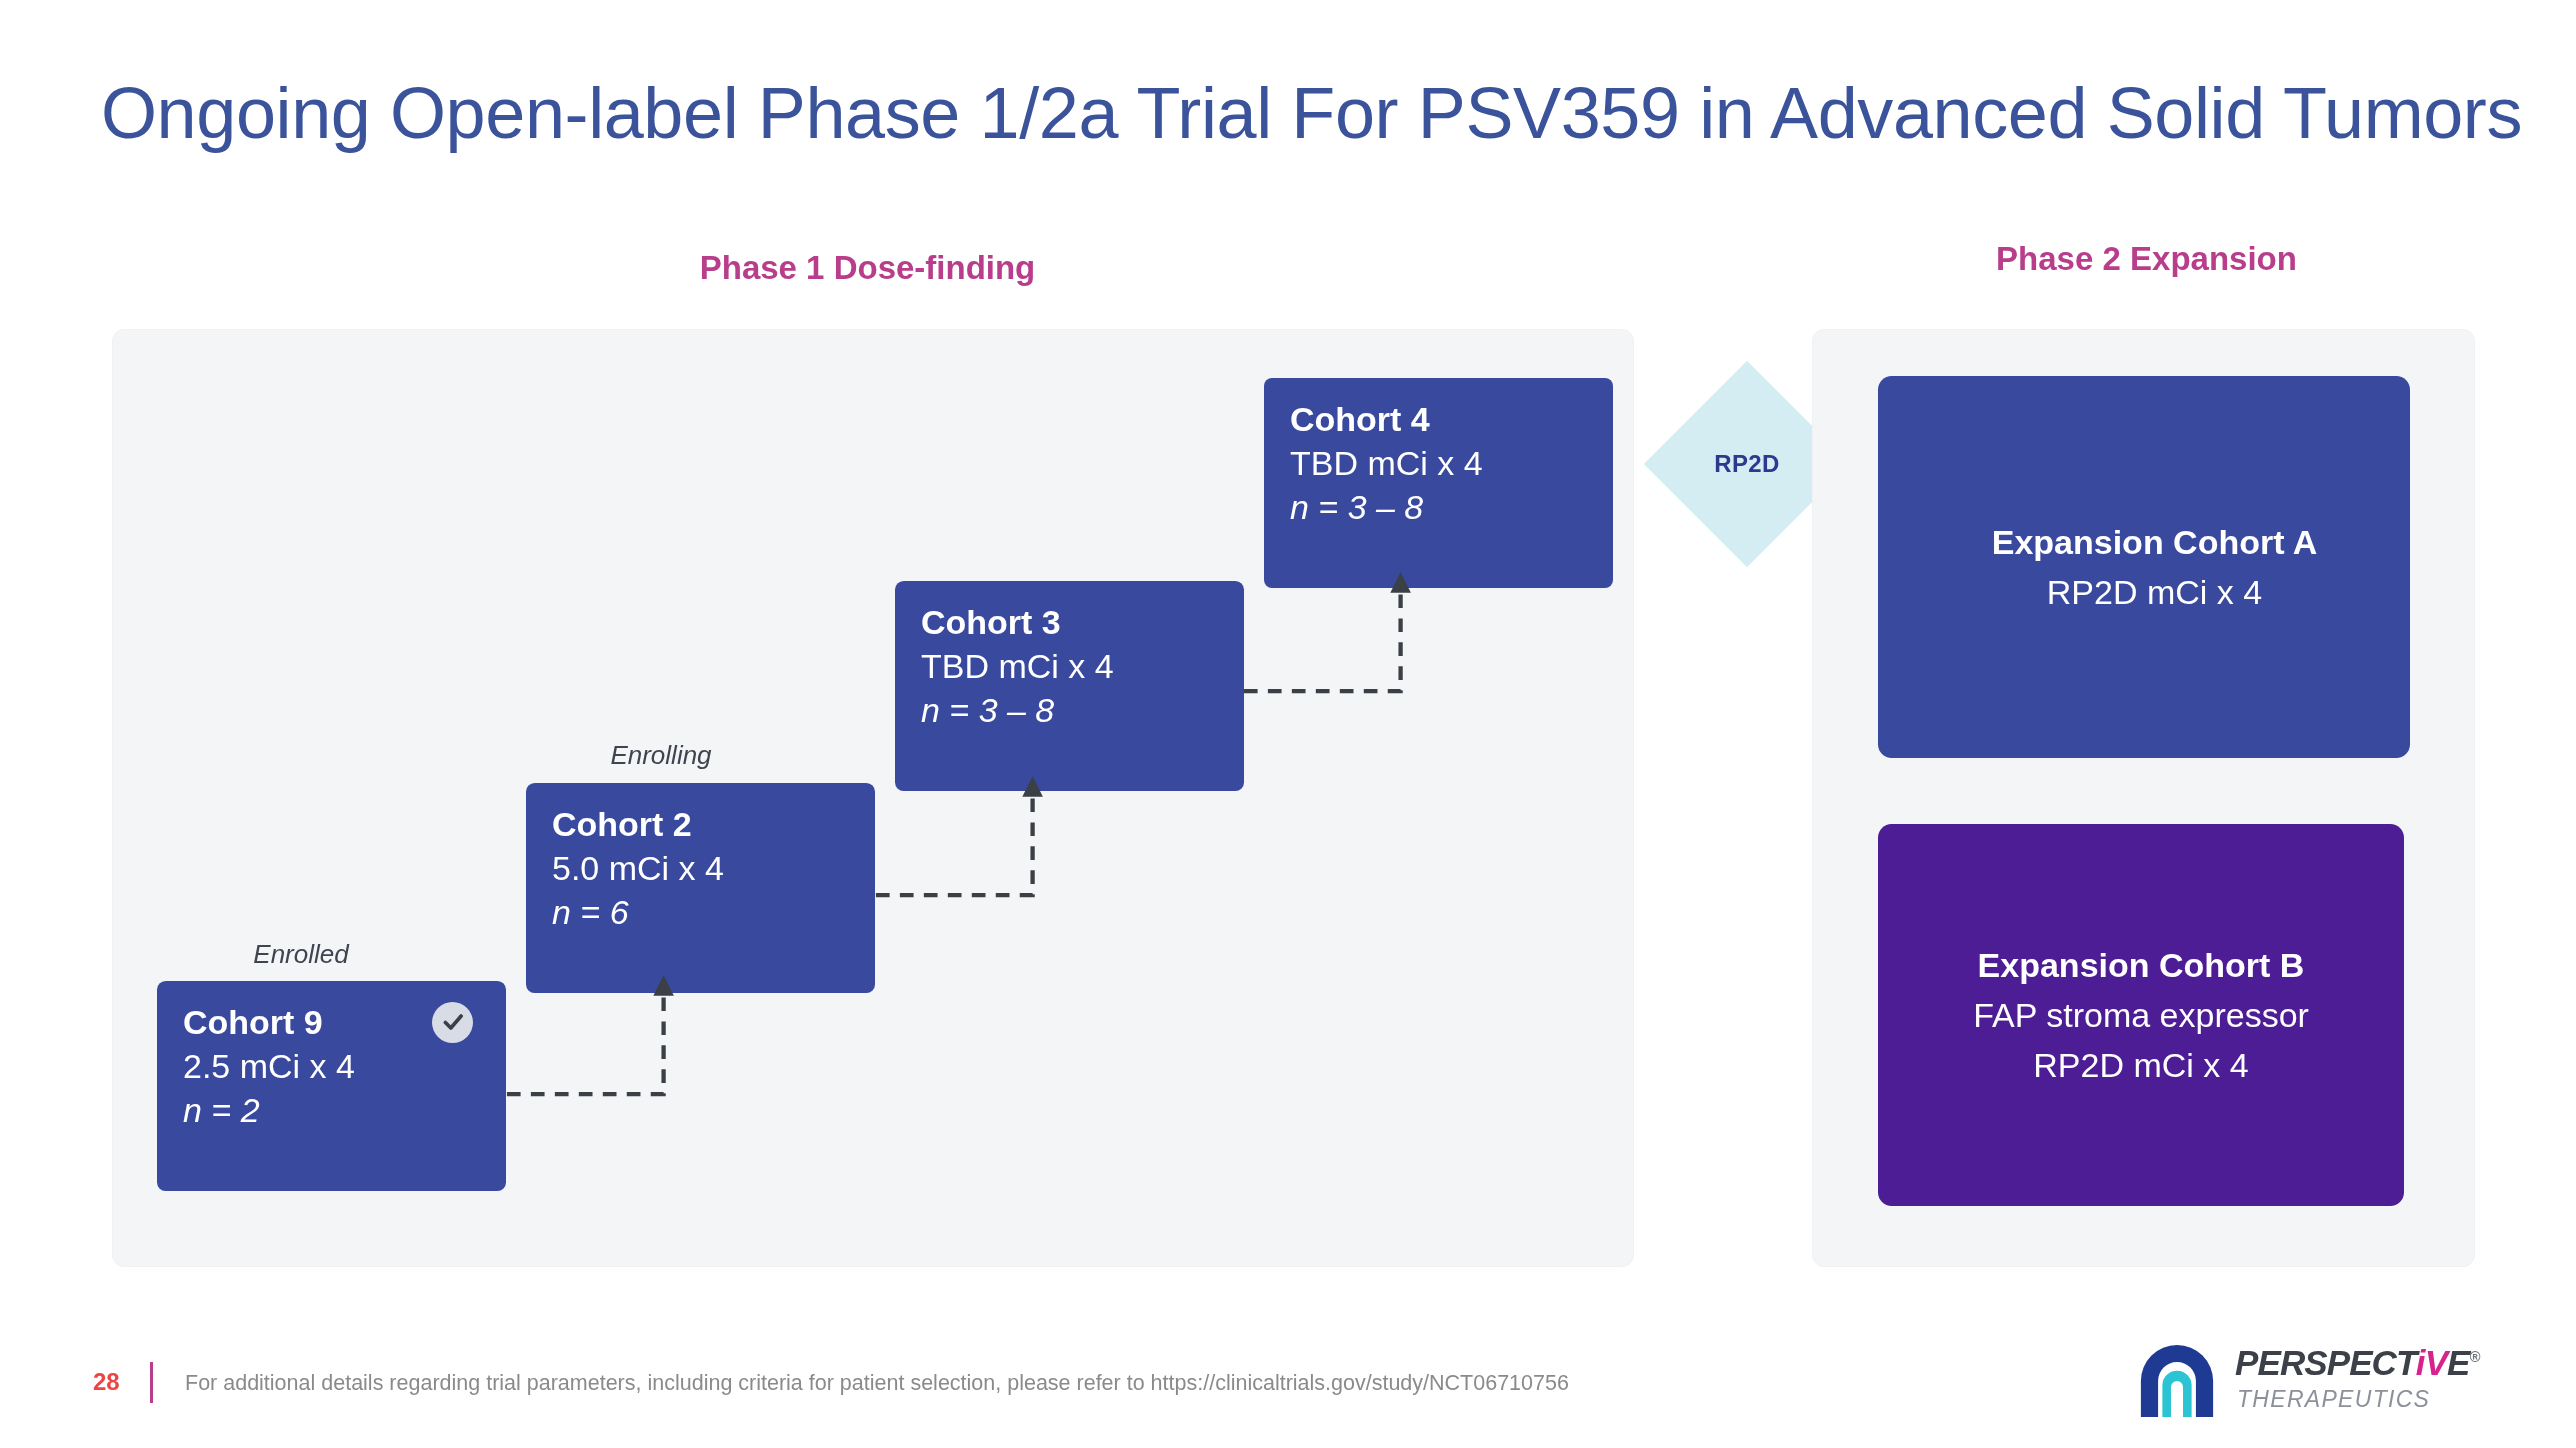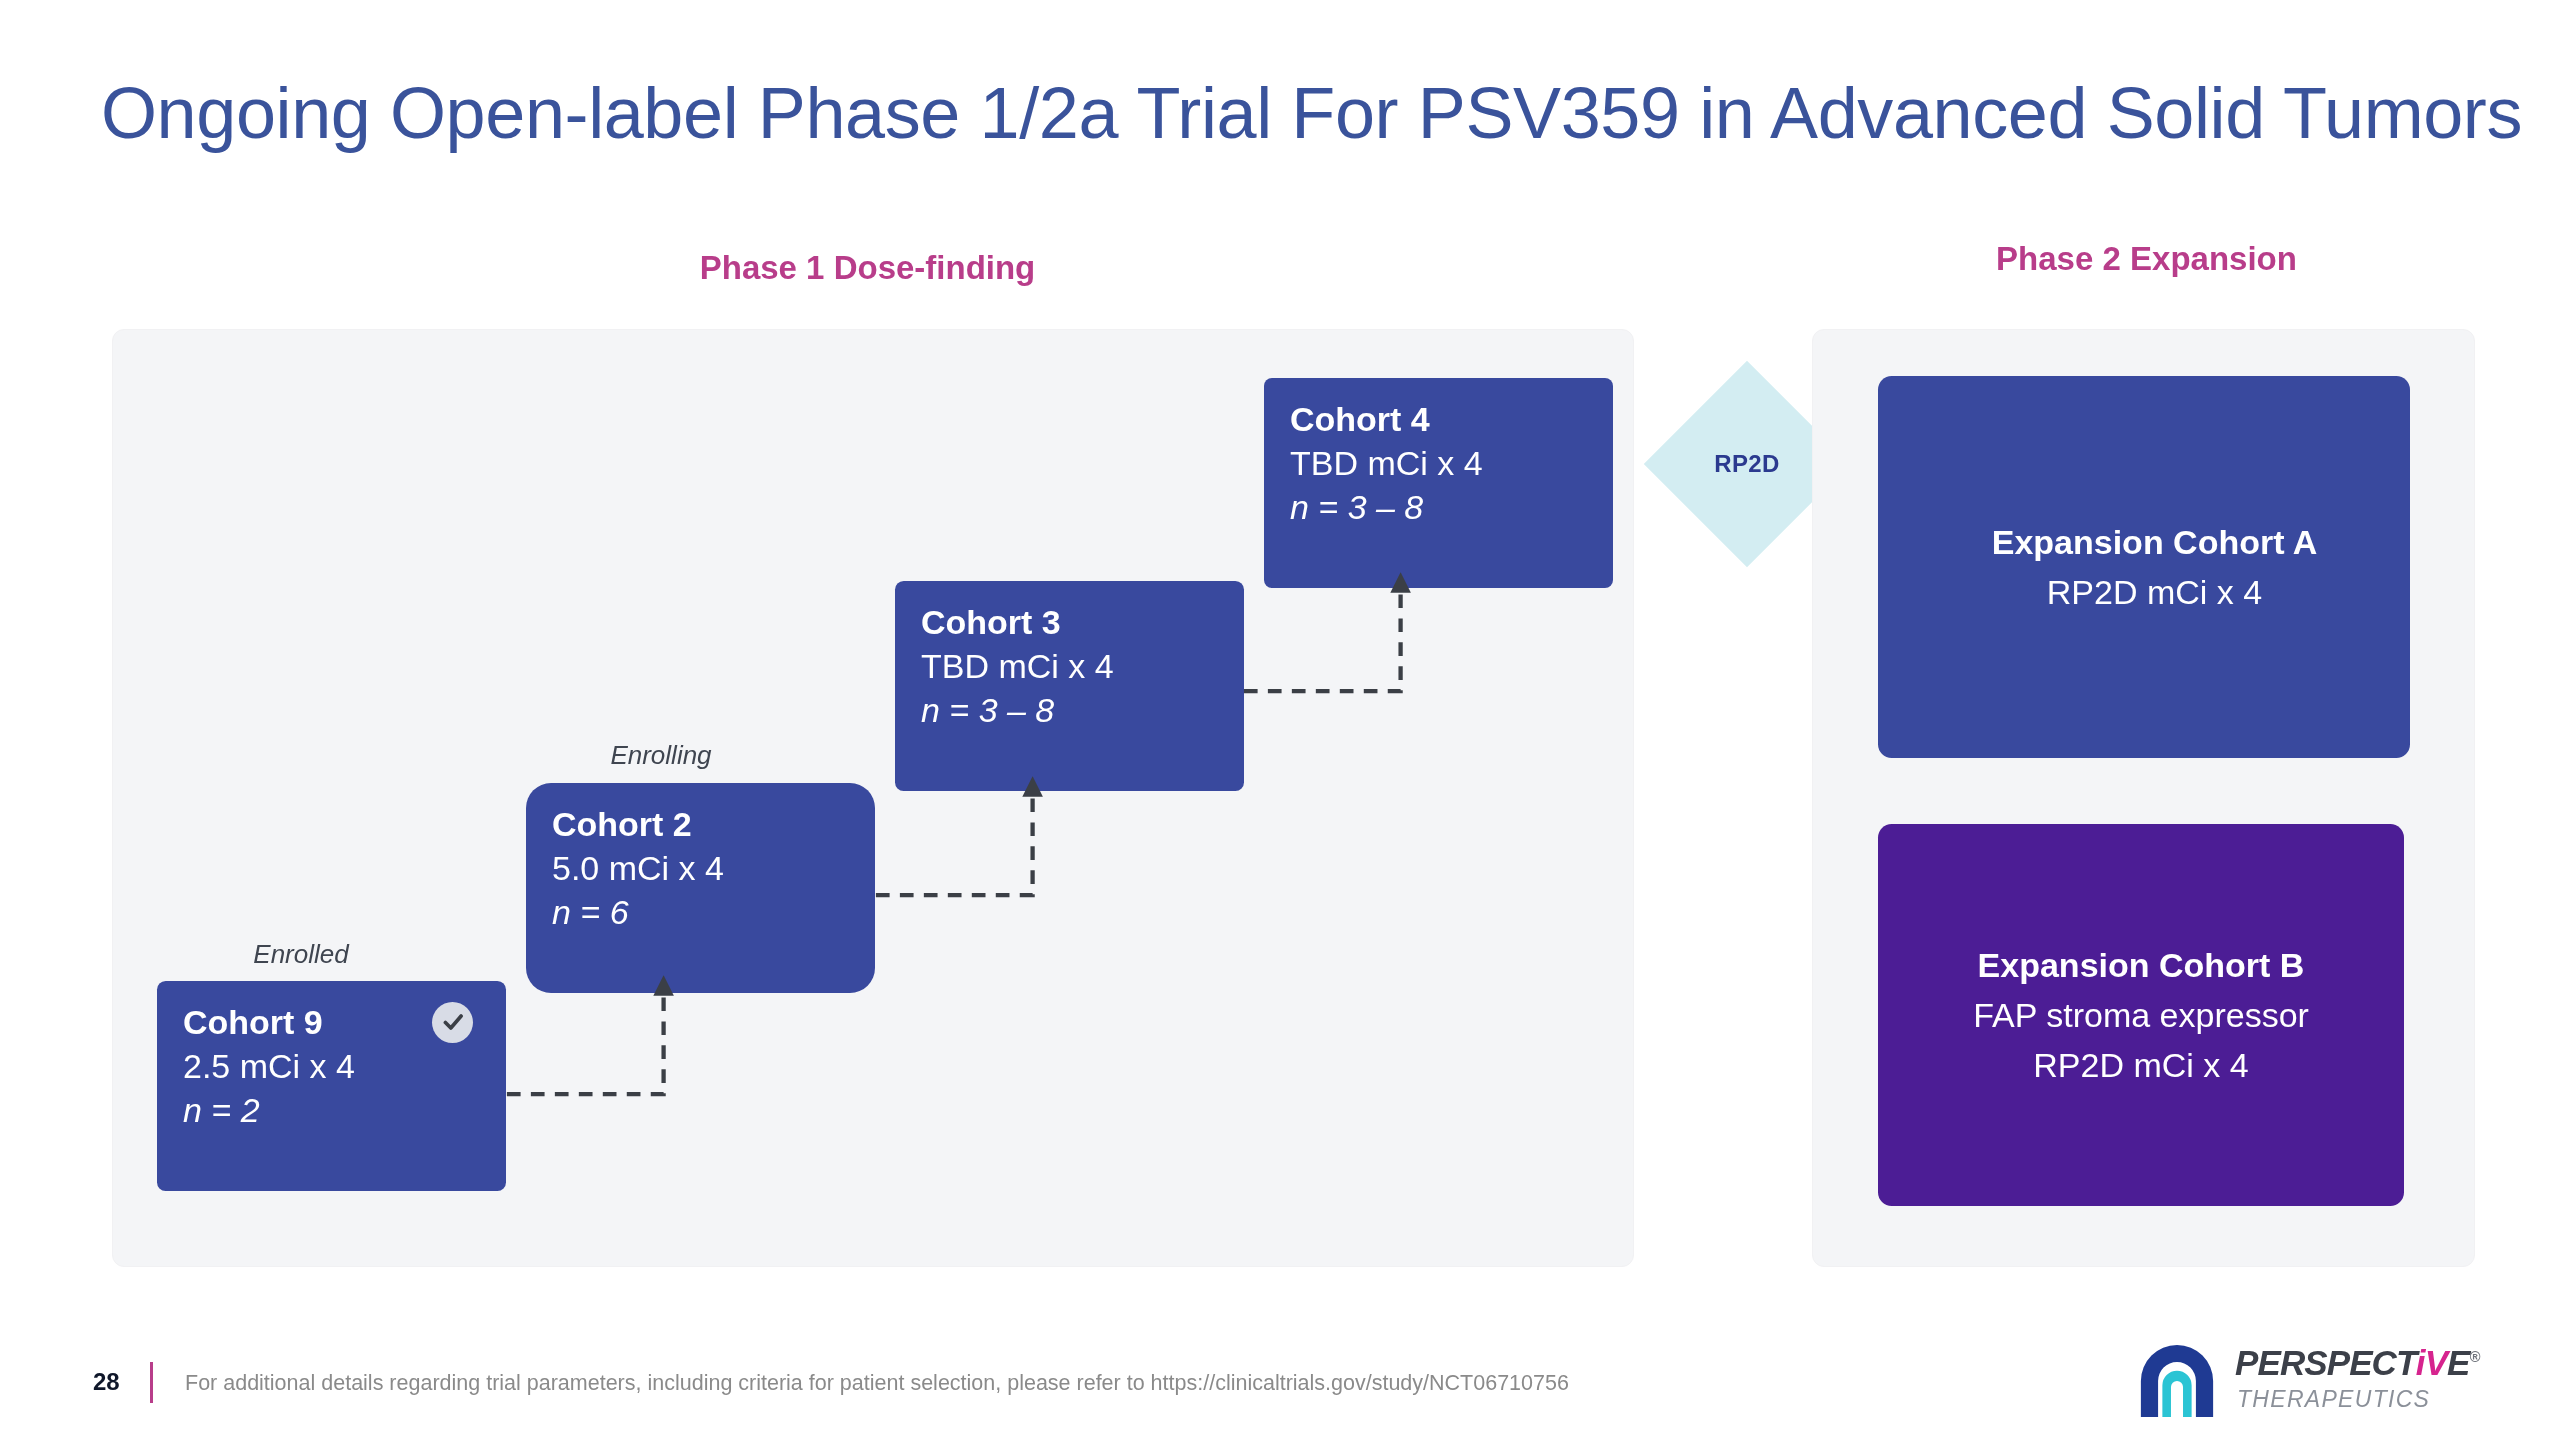--- a/index.html
+++ b/index.html
@@ -78,21 +78,21 @@
     font-weight: 400;
     display: block;
   }
   .cohort-head-row {
     display: flex;
     align-items: center;
     justify-content: space-between;
   }
 
   #cohort1 { left: 157px; top: 981px; width: 349px; height: 210px; }
-  #cohort2 { left: 526px; top: 783px; width: 349px; height: 210px; border-radius: 25px; }
+  #cohort2 { left: 526px; top: 783px; width: 349px; height: 210px; }
   #cohort3 { left: 895px; top: 581px; width: 349px; height: 210px; }
   #cohort4 { left: 1264px; top: 378px; width: 349px; height: 210px; border-radius: 8px; }
 
   
   .check-badge {
     width: 41px;
     height: 41px;
     border-radius: 50%;
     background: #d8dce6;
     display: flex;
@@ -178,21 +178,21 @@
     background: #4c1d95;
   }
 
   
   #footer-page-number {
     position: absolute;
     left: 93px;
     top: 1368px;
     font-size: 24px;
     font-weight: bold;
-    color: #0f172a;
+    color: #ef4444;
   }
   #footer-divider {
     position: absolute;
     left: 150px;
     top: 1362px;
     width: 3.4px;
     height: 41px;
     background: #b83d8a;
   }
   #footer-note {

